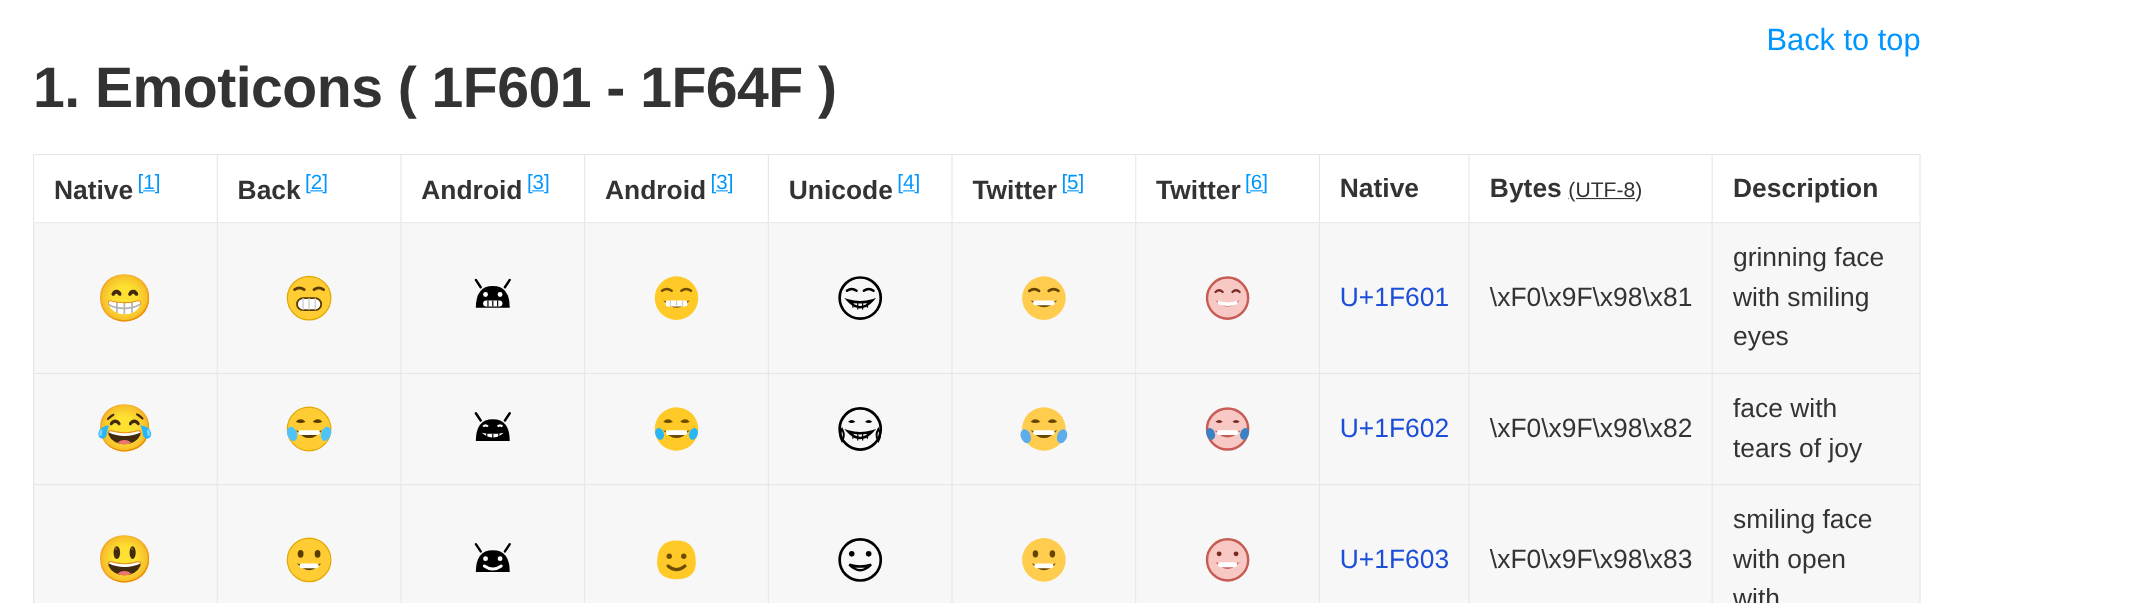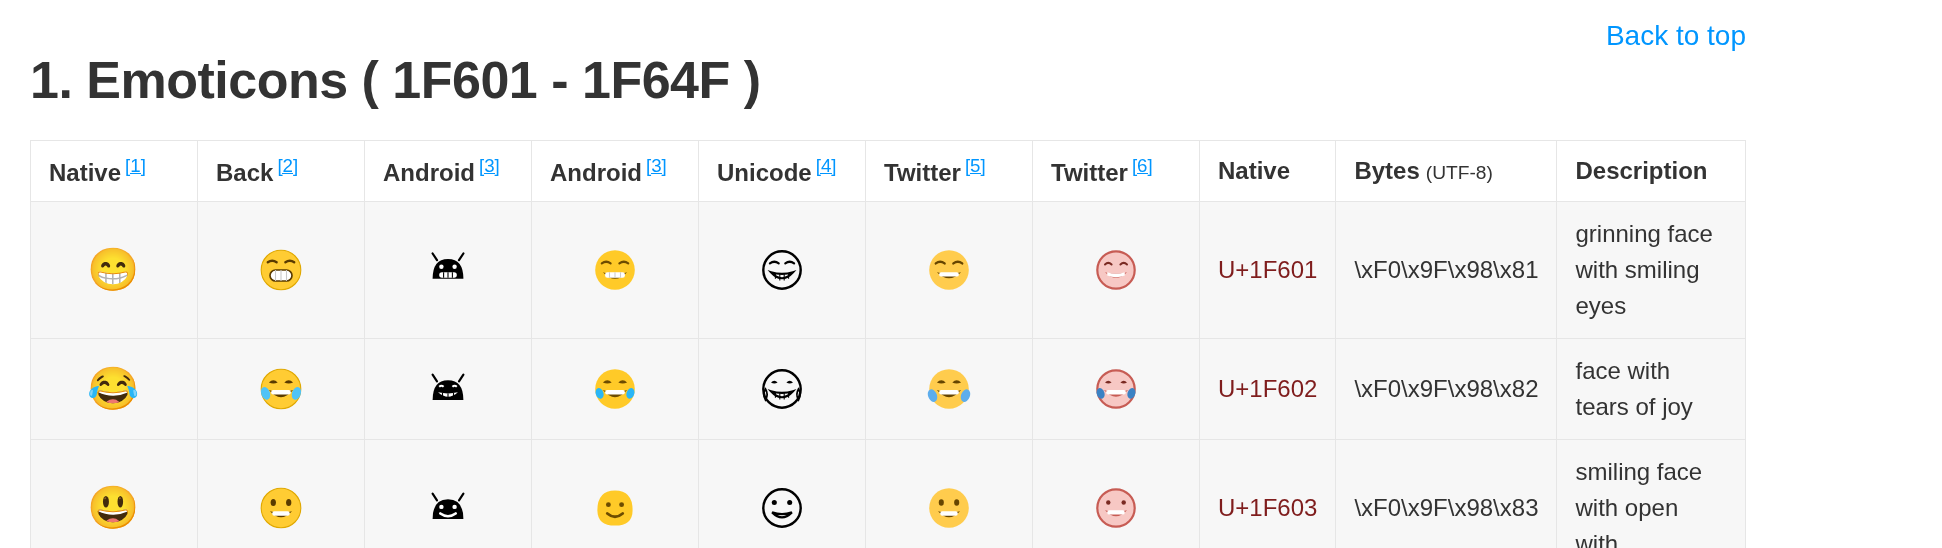--- a/index.html
+++ b/index.html
@@ -61,23 +61,24 @@
     color: #0096ff;
     font-weight: 400;
     font-size: 0.78em;
     vertical-align: super;
     margin-left: 4px;
   }
   .th-sub {
     font-weight: 400;
     font-size: 0.8em;
     margin-left: 6px;
+    text-decoration: underline;
   }
   a.codepoint {
-    color: #7f1d1d;
+    color: #1d4ed8;
     text-decoration: none;
     white-space: nowrap;
   }
   .native-emoji {
     font-size: 42px;
     line-height: 1;
   }
   .desc-cell {
     max-width: 250px;
     line-height: 1.5;

